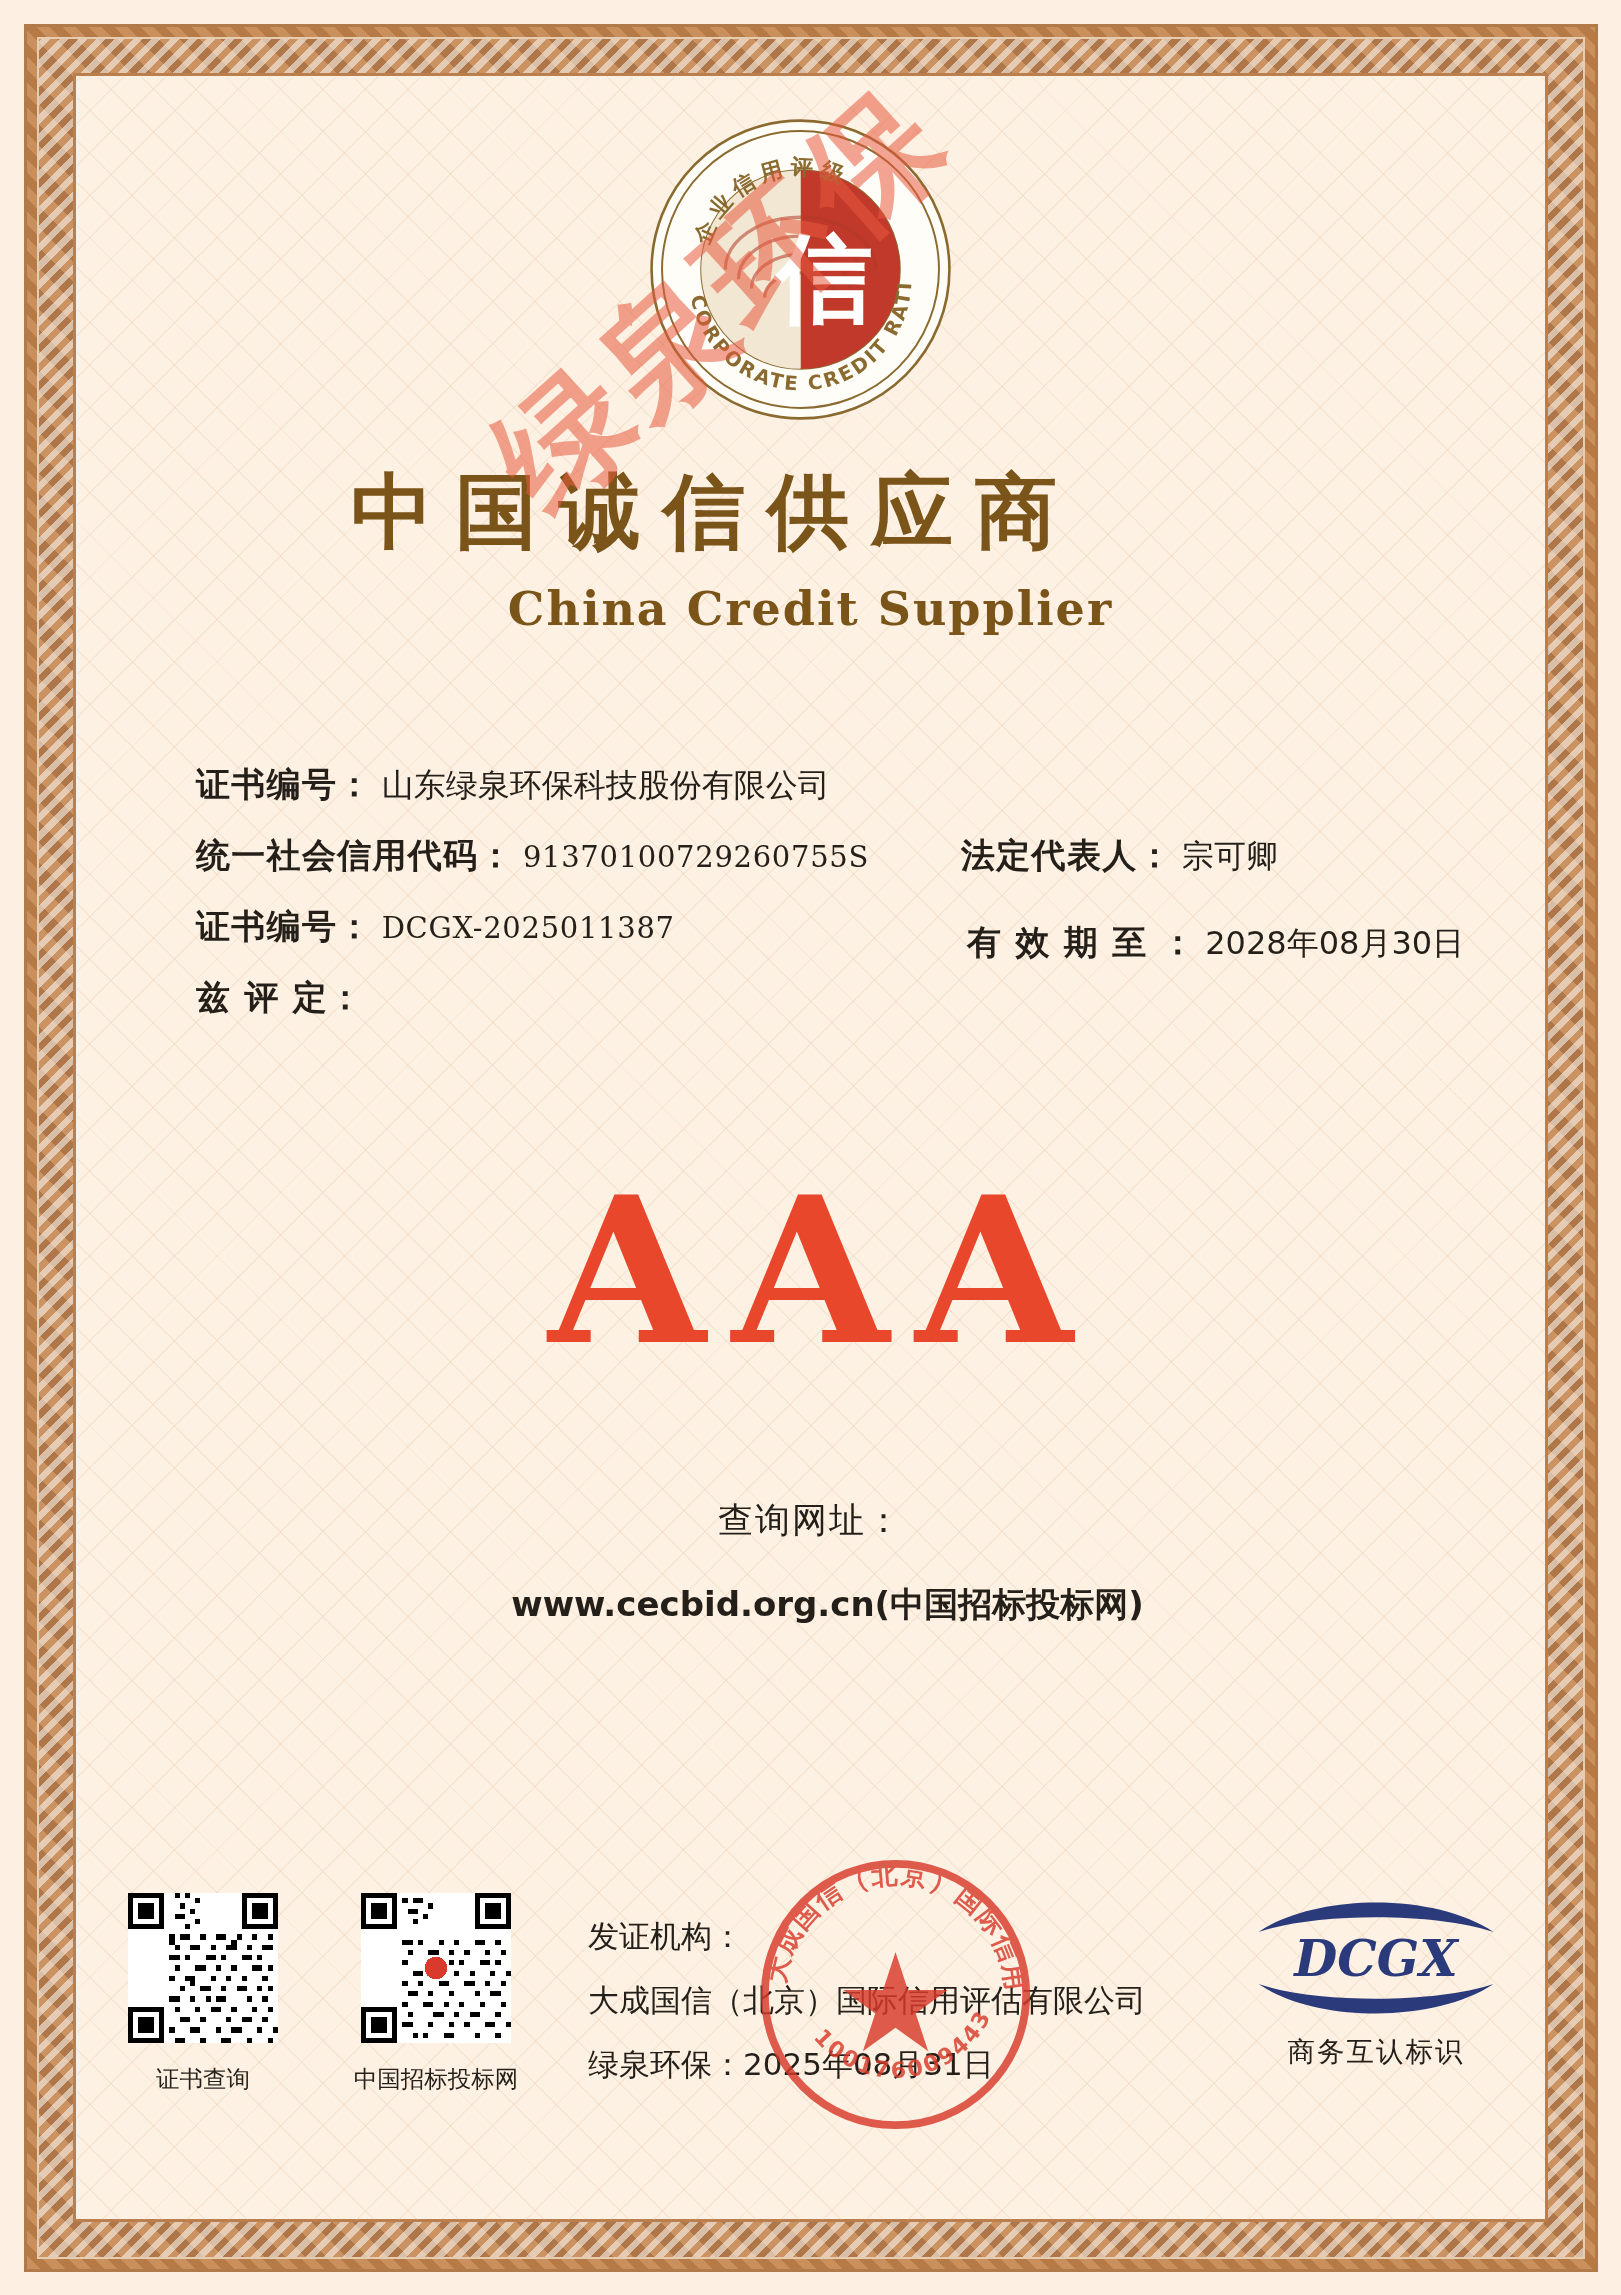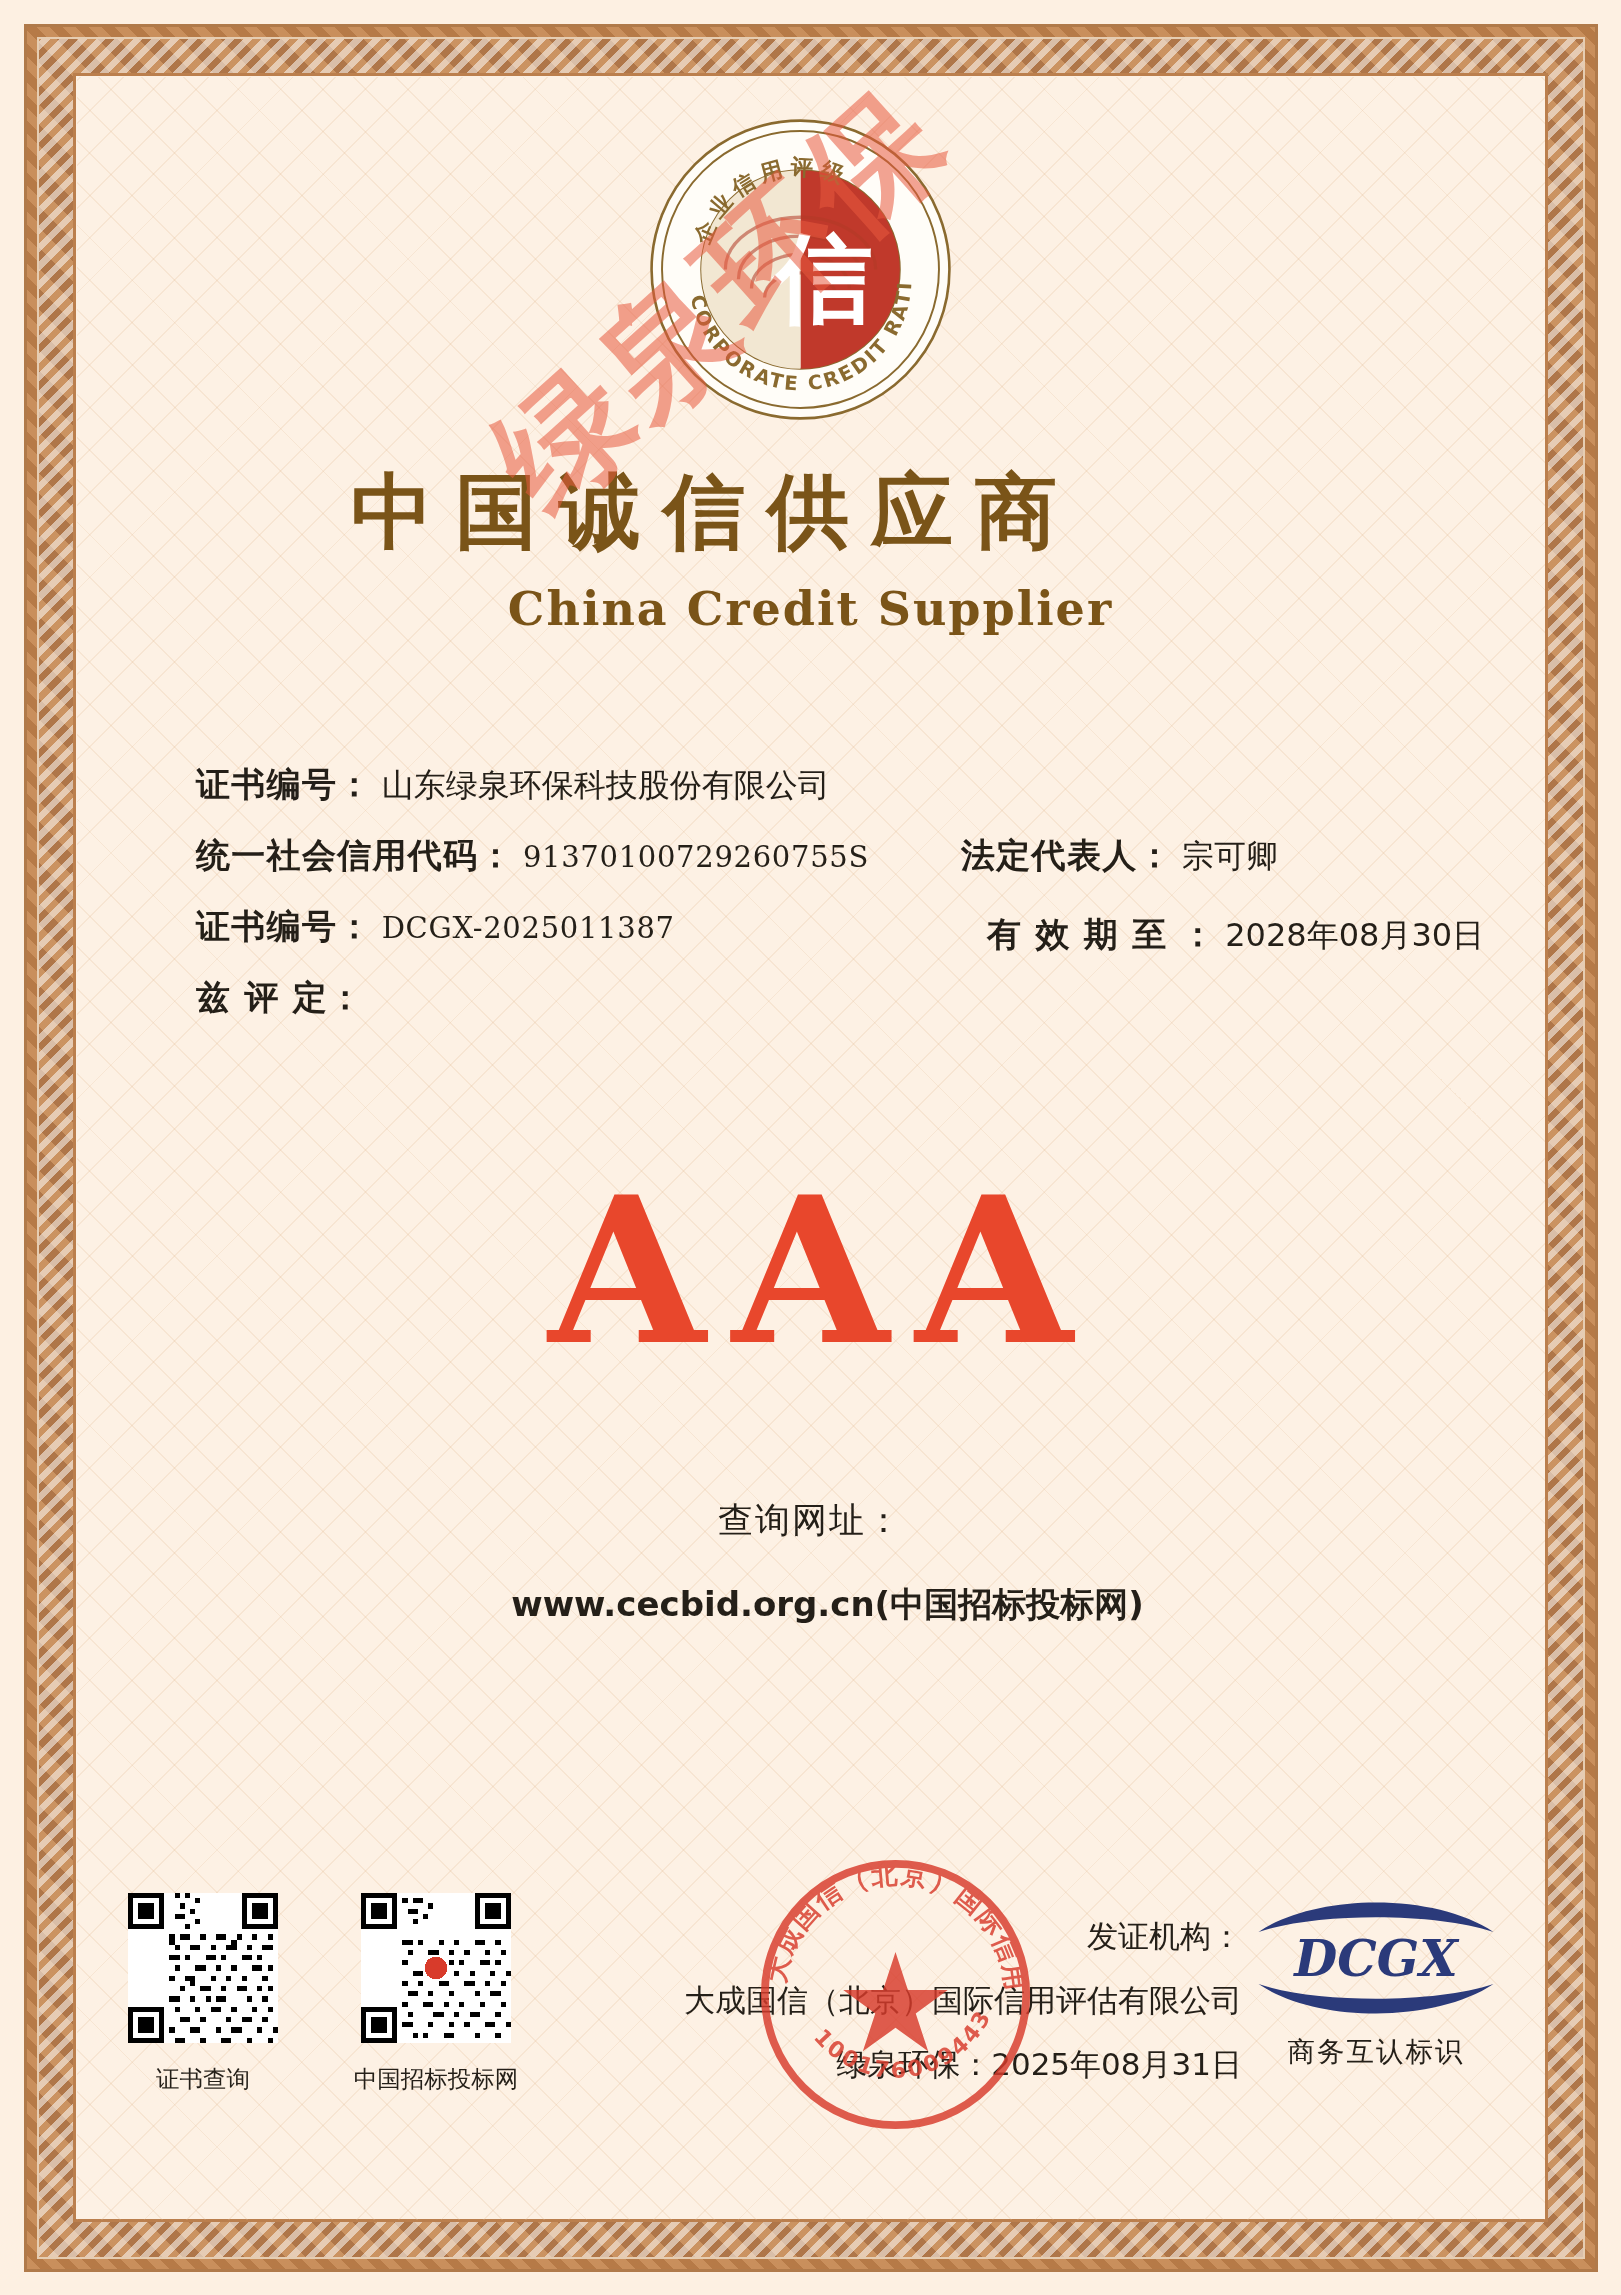--- a/index.html
+++ b/index.html
@@ -124,22 +124,21 @@
     color: #241f18;
   }
   .right-part {
     position: absolute;
     left: 765px;
     top: 0;
   }
   .right-part2 {
     position: absolute;
     left: 771px;
-    top: 8px;
-    margin-left: 20px;
+    top: 16px;
   }
   
   .grade {
     position: absolute;
     left: 0; top: 1151px;
     width: 1621px;
     text-align: center;
     font-family: "DejaVu Serif", serif;
     font-weight: bold;
     font-size: 203px;
@@ -199,21 +198,21 @@
     font-family: "DejaVu Sans", sans-serif;
     font-size: 23.5px;
     color: #241f18;
   }
   
   .issuer {
     position: absolute;
     left: 588px;
     top: 1916px;
     width: 654px;
-    text-align: right;
+    text-align: left;
   }
   .issuer-row {
     font-family: "DejaVu Sans", sans-serif;
     font-size: 31px;
     color: #241f18;
     margin-bottom: 22px;
     white-space: nowrap;
   }
   
   .seal {

